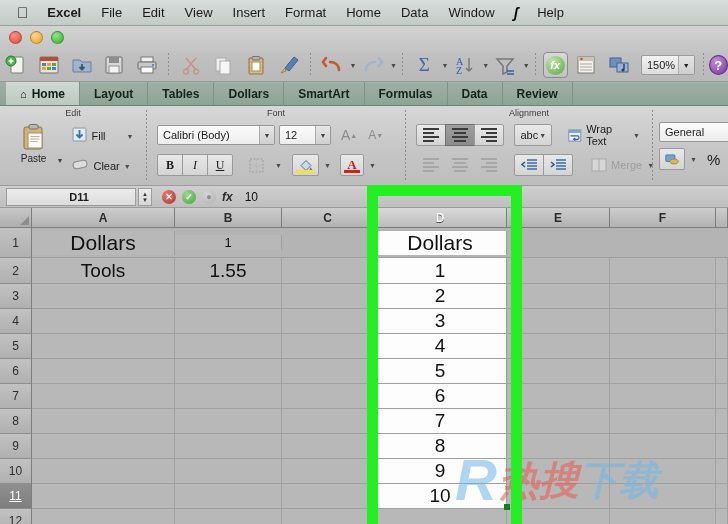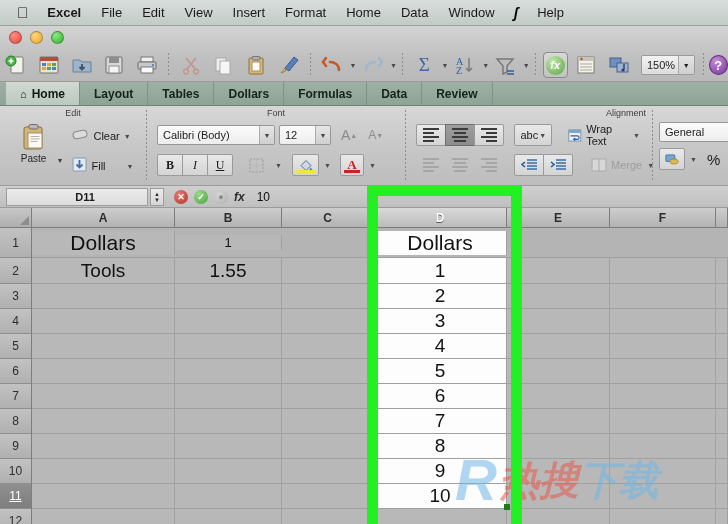--- a/index.html
+++ b/index.html
@@ -149,21 +149,21 @@
   .fillcolor .bar { position: absolute; left: 3px; right: 3px; bottom: 2px; height: 3px; }
 
   
   .fbar {
     position: absolute; top: 186px; left: 0; width: 728px; height: 22px;
     background: linear-gradient(#cfcfcf, #bfbfbf);
     border-bottom: 1px solid #9b9b9b;
     display: flex; align-items: center;
   }
   .namebox {
-    width: 142px; height: 18px; margin-left: 6px;
+    width: 130px; height: 18px; margin-left: 6px;
     background: linear-gradient(#ececec,#dcdcdc); border: 1px solid #9d9d9d;
     display: flex; align-items: center; justify-content: center;
     font-size: 11px; font-weight: bold; color: #1a1a1a; position: relative; padding-left: 16px;
   }
   .stepper { width: 14px; height: 18px; margin-left: 2px;
              display: flex; flex-direction: column; align-items: center;
              justify-content: center; font-size: 6px; color: #333;
              background: linear-gradient(#ececec,#d6d6d6); border: 1px solid #9d9d9d; }
   .fbtns { display: flex; align-items: center; gap: 6px; margin-left: 10px; }
   .circ { width: 14px; height: 14px; border-radius: 50%;
@@ -395,20 +395,23 @@
       <span>Home</span>
     </div>
     <div class="tab">
       <span>Layout</span>
     </div>
     <div class="tab">
       <span>Tables</span>
     </div>
     <div class="tab">
       <span>Dollars</span>
+    </div>
+    <div class="tab">
+      <span>SmartArt</span>
     </div>
     <div class="tab">
       <span>Formulas</span>
     </div>
     <div class="tab">
       <span>Data</span>
     </div>
     <div class="tab">
       <span>Review</span>
     </div>
@@ -427,36 +430,36 @@
               <rect x="7" y="10" width="14" height="15" fill="#fbfaf2" stroke="#9d9076"></rect>
               <path d="M9.5 13.5h9M9.5 16h9M9.5 18.5h7" stroke="#a9a9a0" stroke-width=".9"></path>
             </svg>
           </span>
           <span class="paste-lbl">Paste</span>
         </div>
         <span class="mini-caret">▼</span>
         <div style="display:flex;flex-direction:column;margin-left:6px;gap:6px;padding-top:2px;">
           <div class="stackbtn">
             <span class="gi">
-              <svg width="19" height="15" viewBox="0 0 19 15">
-                <rect x="2" y="4" width="14" height="7" rx="3.5" fill="#dcdcdc" stroke="#8b8b8b" transform="rotate(-12 9 7.5)"></rect>
-              </svg>
-            </span>
-            <span>Clear</span>
-            <span class="caret">▼</span>
-          </div>
-          <div class="stackbtn">
-            <span class="gi">
               <svg width="17" height="17" viewBox="0 0 17 17">
                 <rect x="2" y="2" width="13" height="13" rx="1" fill="#e2eaf4" stroke="#8898ab"></rect>
                 <path d="M8.5 4v7M5.5 8.5l3 3 3-3" stroke="#3a6fa8" stroke-width="1.8" fill="none"></path>
               </svg>
             </span>
             <span>Fill</span>
             <span class="caret" style="margin-left:18px;">▼</span>
+          </div>
+          <div class="stackbtn">
+            <span class="gi">
+              <svg width="19" height="15" viewBox="0 0 19 15">
+                <rect x="2" y="4" width="14" height="7" rx="3.5" fill="#dcdcdc" stroke="#8b8b8b" transform="rotate(-12 9 7.5)"></rect>
+              </svg>
+            </span>
+            <span>Clear</span>
+            <span class="caret">▼</span>
           </div>
         </div>
       </div>
     </div>
 
     <div class="vsep"></div>
 
     <div class="grp" style="width:258px;">
       <div class="grp-title">Font</div>
       <div class="grp-body" style="flex-direction:column;gap:4px;width:100%;padding-left:4px;">
@@ -499,21 +502,21 @@
             <span style="font-family:'Liberation Serif',serif;font-weight:bold;font-size:13px;color:#c02222;">A</span>
             <span class="bar" style="background:#cc2222;"></span>
           </span>
           <span class="caret">▼</span>
         </div>
       </div>
     </div>
 
     <div class="vsep"></div>
 
-    <div class="grp" style="width:246px;align-items:flex-end;">
+    <div class="grp" style="width:246px;">
       <div class="grp-title">Alignment</div>
       <div class="grp-body" style="flex-direction:column;gap:4px;width:100%;padding-left:4px;">
         <div class="rowline">
           <div class="btngrp">
             <span class="btn" style="width:30px;">
               <span class="align-ico l">
                   <i></i>
                   <i></i>
                   <i></i>
                   <i></i>

